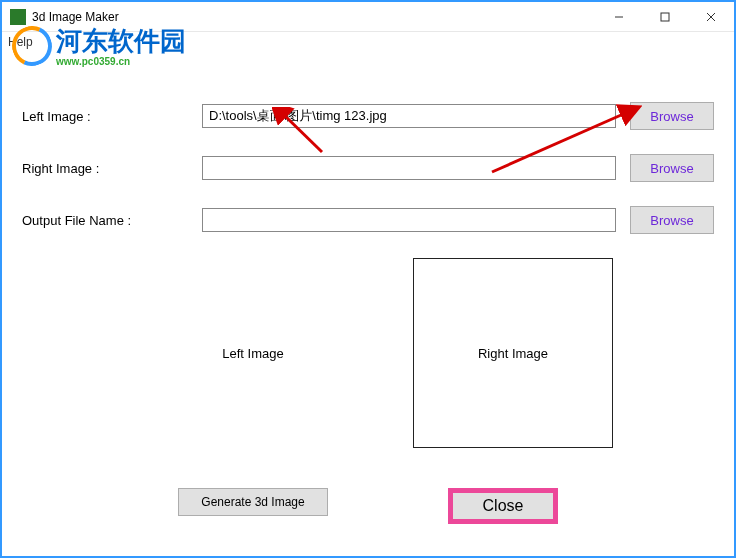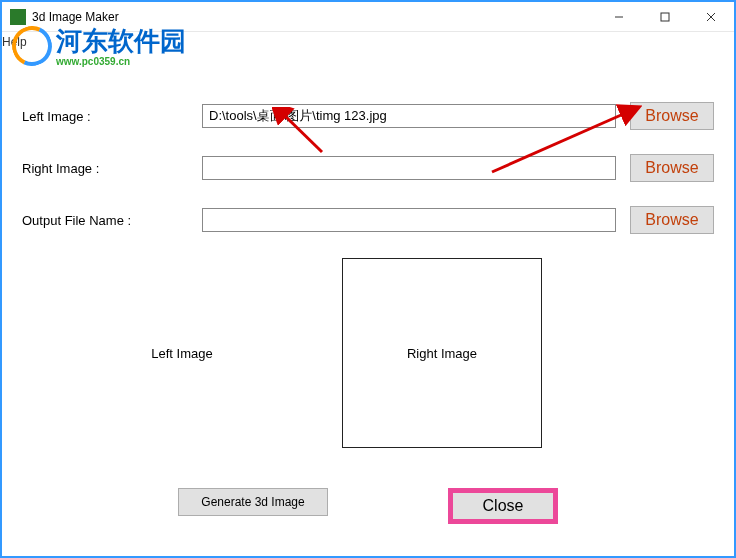--- a/index.html
+++ b/index.html
@@ -40,20 +40,21 @@
     width: 46px;
     display: flex;
     align-items: center;
     justify-content: center;
     font-family: "Segoe UI Symbol", sans-serif;
     font-size: 10px;
     color: #333;
   }
   .menubar {
     height: 20px;
+    padding-left: 6px;
     display: flex;
     align-items: center;
     color: #333;
     font-size: 12px;
   }
   .watermark {
     position: absolute;
     top: 18px;
     left: 10px;
     pointer-events: none;
@@ -106,28 +107,29 @@
     padding: 0 6px;
     font-size: 13px;
     background: #fff;
   }
   .row .browse-btn, .action-btn {
     width: 84px;
     height: 28px;
     margin-left: 14px;
     background: #e1e1e1;
     border: 1px solid #adadad;
-    font-size: 16px;
-    color: #c2410c;
+    font-size: 13px;
+    color: #6d28d9;
     cursor: pointer;
   }
   .preview-area {
     display: flex;
     margin-top: 20px;
     align-items: center;
+    justify-content: center;
     gap: 0;
     padding-left: 30px;
   }
   .preview-box {
     width: 200px;
     height: 190px;
     display: flex;
     align-items: center;
     justify-content: center;
     font-size: 13px;

